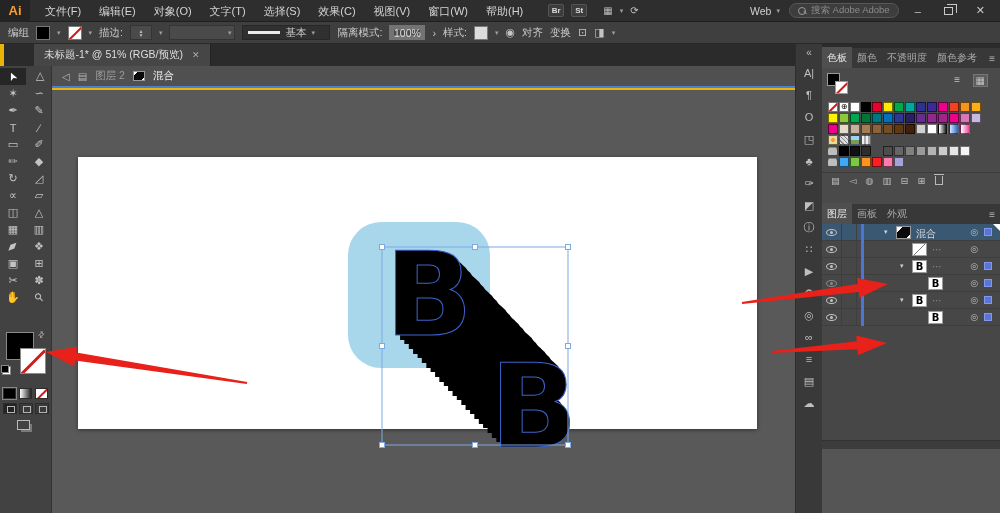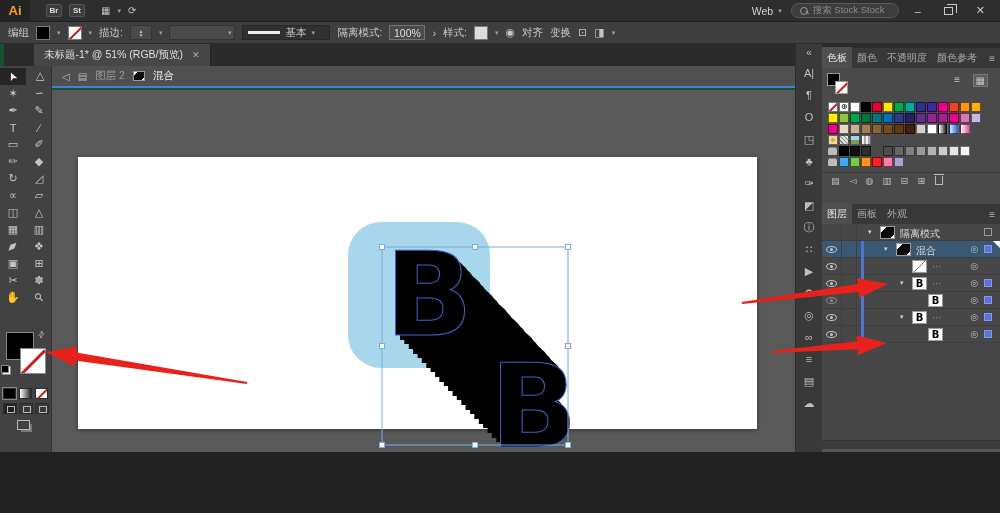--- a/index.html
+++ b/index.html
@@ -1,17 +1,17 @@
 <!DOCTYPE html>
 <html><head>
 <meta charset="utf-8">
 <style>
 *{margin:0;padding:0;box-sizing:border-box}
 html,body{background:#222}
-#app{position:relative;width:1000px;height:452px;background:#14532d;overflow:hidden;
+#app{position:relative;width:1000px;height:513px;background:#eab308;overflow:hidden;
   font-family:"Liberation Sans","DejaVu Sans",sans-serif;font-size:11px;color:#cfcfcf}
 
 .menubar{position:absolute;top:0;left:0;width:1000px;height:22px;background:#2e2e2e;
   border-bottom:1px solid #1f1f1f;display:flex;align-items:center}
 .ai-logo{width:30px;height:22px;background:#242424;color:#ff9c2a;font-weight:bold;font-size:13px;
   display:flex;align-items:center;justify-content:center;flex:0 0 auto}
 #menu-items{display:flex;margin-left:6px}
 .menu-item{padding:0 9px;color:#d4d4d4;font-size:11px;line-height:22px;white-space:nowrap}
 .mb-icons{display:flex;gap:7px;margin-left:16px;align-items:center}
 .badge{background:#3c3c3c;border:1px solid #555;color:#ddd;font-size:8px;font-weight:bold;
@@ -34,21 +34,21 @@
   border-bottom:1px solid #292929;display:flex;align-items:center;gap:7px;padding:0 8px;font-size:10.5px;color:#c9c9c9}
 .cb-swatch{width:14px;height:14px;border:1px solid #787878;flex:0 0 auto;position:relative}
 .fillblack{background:#000}
 .noneslash{background:#fff;overflow:hidden}
 .noneslash::after{content:"";position:absolute;left:-3px;right:-3px;top:50%;height:2px;background:#d11a1a;transform:rotate(-45deg)}
 .stepper{width:22px;height:15px;background:#4a4a4a;border:1px solid #343434;display:flex;flex-direction:column;
   align-items:center;justify-content:center;font-size:5px;line-height:4px;color:#bbb}
 .profile{width:66px;height:15px;background:#4a4a4a;border:1px solid #343434;display:flex;align-items:center;justify-content:flex-end;padding:0 3px}
 .brushbox{width:88px;height:15px;background:#303030;border:1px solid #272727;display:flex;align-items:center;gap:5px;padding:0 5px}
 .brushline{width:32px;height:3px;background:#ececec;flex:0 0 auto}
-.valbox{width:36px;height:15px;background:#4a4a4a;border:1px solid #737373;display:flex;align-items:center;justify-content:center;color:#ddd}
+.valbox{width:36px;height:15px;background:#4a4a4a;border:5px solid #737373;display:flex;align-items:center;justify-content:center;color:#ddd}
 .stylesw{width:14px;height:14px;background:#dcdcdc;border:1px solid #787878}
 .cbicon{color:#c3c3c3;font-size:11px}
 
 .tabbar{position:absolute;top:44px;left:4px;width:1000px;height:22px;background:#2b2b2b}
 .doctab{position:absolute;left:30px;top:0;height:22px;background:#464646;display:flex;align-items:center;gap:9px;
   padding:0 10px;font-size:10.5px;color:#dedede;border-right:1px solid #222}
 .tabclose{color:#aaa;font-size:9px}
 
 .toolbar{position:absolute;left:0;top:66px;width:52px;height:447px;background:#424242;border-right:1px solid #333}
 #tool-grid{display:grid;grid-template-columns:26px 26px;padding-top:2px}
@@ -153,37 +153,48 @@
 
 #anno{position:absolute;left:0;top:0;width:1000px;height:513px;pointer-events:none;z-index:90}
 </style>
 </head>
 <body>
 
 <div id="app">
 
   <div class="menubar">
     <div class="ai-logo">Ai</div>
+    <div id="menu-items">
+        <span class="menu-item">文件(F)</span>
+        <span class="menu-item">编辑(E)</span>
+        <span class="menu-item">对象(O)</span>
+        <span class="menu-item">文字(T)</span>
+        <span class="menu-item">选择(S)</span>
+        <span class="menu-item">效果(C)</span>
+        <span class="menu-item">视图(V)</span>
+        <span class="menu-item">窗口(W)</span>
+        <span class="menu-item">帮助(H)</span>
+      </div>
     <div class="mb-icons" id="mb-badges">
         <span class="badge">Br</span>
         <span class="badge">St</span>
       </div>
     <div class="mb-icons">
       <span class="mb-glyph">▦</span>
       <span class="chev">▾</span>
       <span class="mb-glyph">⟳</span>
     </div>
     <div class="mb-right">
       <span class="workspace">
         <span>Web</span>
         <span class="chev">▾</span>
       </span>
       <span class="searchbox">
         <span class="mag"></span>
-        <span class="search-ph">搜索 Stock Stock</span>
+        <span class="search-ph">搜索 Adobe Adobe</span>
       </span>
       <span class="winbtn">–</span>
       <span class="restore-box"></span>
       <span class="winbtn">✕</span>
     </div>
   </div>
 
   <div class="controlbar">
     <span>编组</span>
     <span class="cb-swatch fillblack"></span>
@@ -530,28 +541,20 @@
         </div>
     </div>
     <div class="ly">
       <div class="ptabs" id="ly-tabs">
           <span class="ptab active">图层</span>
           <span class="ptab">画板</span>
           <span class="ptab">外观</span>
           <span class="pmenu">≡</span>
         </div>
       <div id="layer-rows">
-          <div class="lrow">
-            <span class="eyec"></span>
-            <span class="col2"></span>
-            <span class="exp" style="left: 46px;">▾</span>
-            <span class="thumb th-diag" style="left: 58px;"></span>
-            <span class="llabel" style="left: 78px;">隔离模式</span>
-            <span class="sq outline"></span>
-          </div>
           <div class="lrow sel">
             <span class="eyec">
               <span class="eye"></span>
             </span>
             <span class="col2"></span>
             <span class="colorbar"></span>
             <span class="exp" style="left: 62px;">▾</span>
             <span class="thumb th-diag" style="left: 74px;"></span>
             <span class="llabel" style="left: 94px;">混合</span>
             <span class="target">◎</span>

